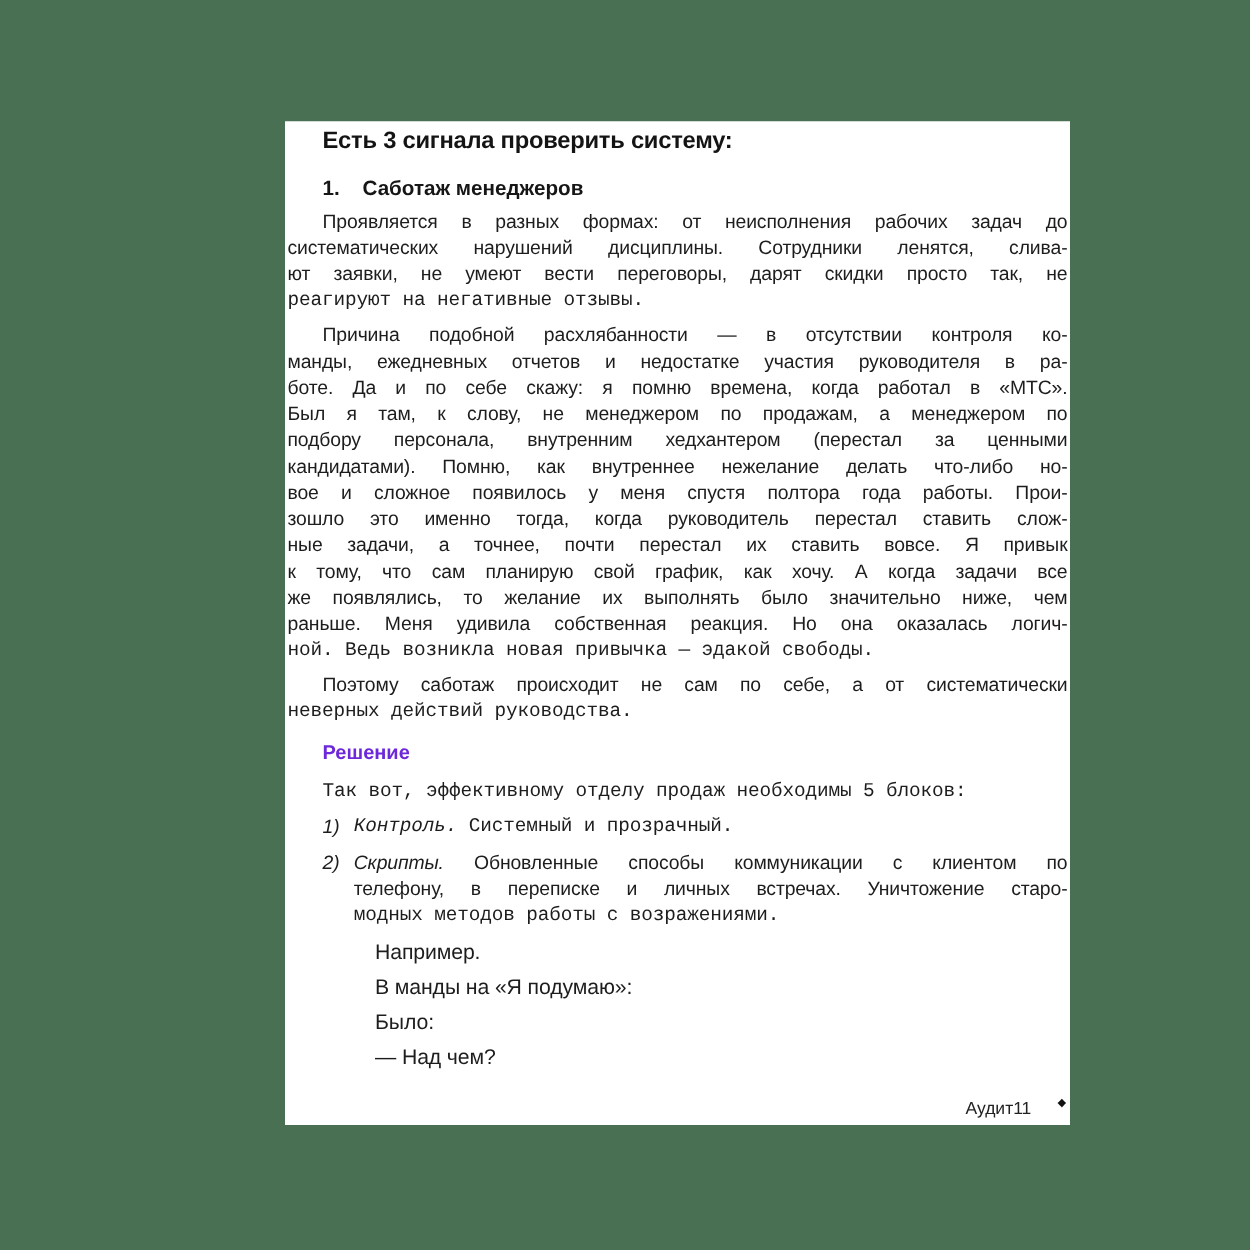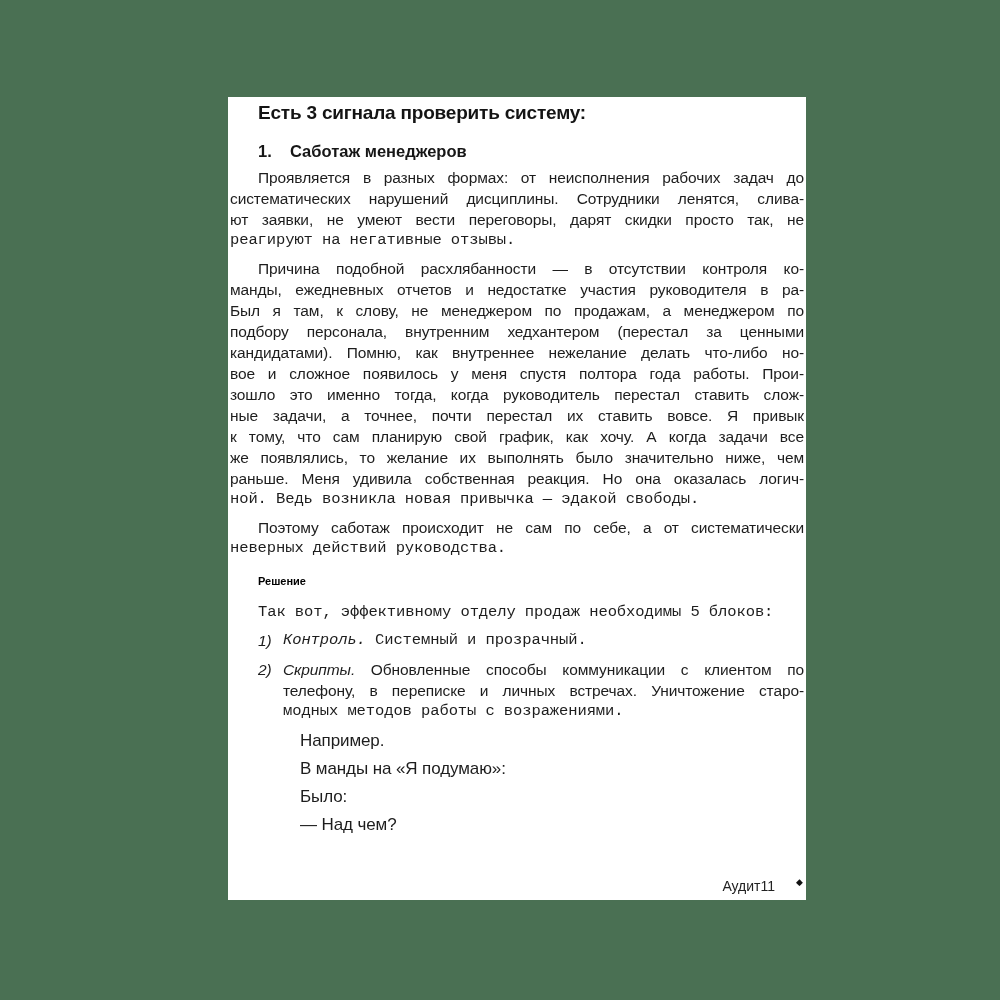--- a/index.html
+++ b/index.html
@@ -13,21 +13,21 @@
     width:1000px;height:1000px;
     background:var(--bg);
     font-family:"Liberation Sans",sans-serif;
     color:var(--ink);
     position:relative;
     overflow:hidden;
   }
   .page{
     position:absolute;
     left:228px;top:97px;
-    width:578px;height:803px;
+    width:628px;height:803px;
     background:var(--paper);
     padding:4px 2px 0 2px;
   }
   .title{
     margin:0 0 16px 0;
     padding-left:28px;
     font-size:19px;
     font-weight:700;
     letter-spacing:-0.2px;
     color:#141414;
@@ -53,24 +53,24 @@
     letter-spacing:-0.1px;
     text-align:justify;
     text-align-last:justify;
     hyphens:none;
   }
   .line.first{text-indent:28px;}
   .line.last{text-align:right;text-align-last:left;font-family:Liberation Mono, monospace;}
   .subheading{
     margin:12px 0 10px 0;
     padding-left:28px;
-    font-size:11px;
+    font-size:16px;
     font-weight:700;
     line-height:21px;
-    color:#000000;
+    color:#6d28d9;
   }
   .list-item{
     position:relative;
     padding-left:53px;
     margin:0 0 8px 0;
   }
   .list-item .marker{
     position:absolute;
     left:28px;top:0;
     font-style:italic;
@@ -110,20 +110,21 @@
   <div>
       <div class="para">
         <div class="line first">Проявляется в разных формах: от неисполнения рабочих задач до</div>
         <div class="line">систематических нарушений дисциплины. Сотрудники ленятся, слива-</div>
         <div class="line">ют заявки, не умеют вести переговоры, дарят скидки просто так, не</div>
         <div class="line last">реагируют на негативные отзывы.</div>
       </div>
       <div class="para">
         <div class="line first">Причина подобной расхлябанности — в отсутствии контроля ко-</div>
         <div class="line">манды, ежедневных отчетов и недостатке участия руководителя в ра-</div>
+        <div class="line">боте. Да и по себе скажу: я помню времена, когда работал в «МТС».</div>
         <div class="line">Был я там, к слову, не менеджером по продажам, а менеджером по</div>
         <div class="line">подбору персонала, внутренним хедхантером (перестал за ценными</div>
         <div class="line">кандидатами). Помню, как внутреннее нежелание делать что-либо но-</div>
         <div class="line">вое и сложное появилось у меня спустя полтора года работы. Прои-</div>
         <div class="line">зошло это именно тогда, когда руководитель перестал ставить слож-</div>
         <div class="line">ные задачи, а точнее, почти перестал их ставить вовсе. Я привык</div>
         <div class="line">к тому, что сам планирую свой график, как хочу. А когда задачи все</div>
         <div class="line">же появлялись, то желание их выполнять было значительно ниже, чем</div>
         <div class="line">раньше. Меня удивила собственная реакция. Но она оказалась логич-</div>
         <div class="line last">ной. Ведь возникла новая привычка — эдакой свободы.</div>

